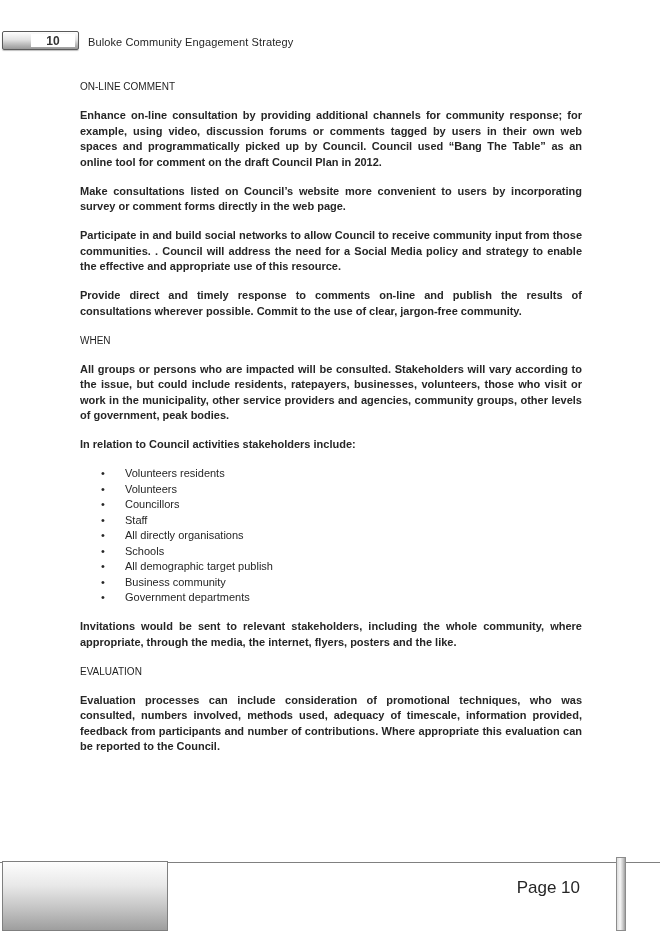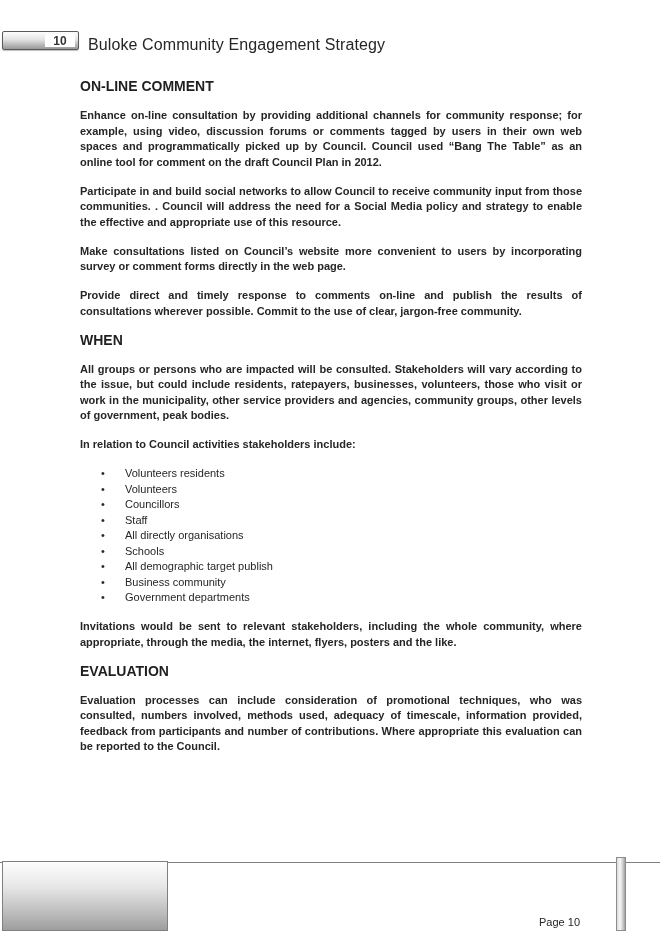--- a/index.html
+++ b/index.html
@@ -24,52 +24,52 @@
     width: 77px; height: 19px;
     border: 1px solid #5a5a5a;
     border-radius: 2px;
     background: linear-gradient(180deg, #fefefe 0%, #e3e3e3 45%, #b9b9b9 75%, #989898 100%);
     box-shadow: 0 1px 1px rgba(0,0,0,0.25);
     box-sizing: border-box;
   }
   .page-badge .badge-num-box {
     position: absolute;
     right: 3px; top: 2px; bottom: 2px;
-    width: 30px;
+    width: 44px;
     background: #ffffff;
     display: flex;
     align-items: flex-start;
     justify-content: center;
   }
   .page-badge .badge-num {
     font-size: 12px;
     font-weight: bold;
     color: #333333;
   }
   .doc-title {
     position: absolute;
     left: 88px; top: 36px;
-    font-size: 16px;
+    font-size: 11px;
     color: #262626;
     letter-spacing: 0.1px;
     white-space: nowrap;
   }
 
   
   .content {
     position: absolute;
     left: 80px;
     top: 79px;
     width: 502px;
     font-size: 11px;
     line-height: 15.5px;
   }
   .content h3 {
-    font-size: 14px;
-    font-weight: bold;
+    font-size: 10px;
+    font-weight: normal;
     margin: 0 0 13.5px 0;
     color: #1f1f1f;
   }
   .content p {
     margin: 0 0 13.5px 0;
     text-align: justify;
     font-weight: bold;
   }
   .content ul {
     list-style: none;
@@ -97,24 +97,23 @@
     position: absolute;
     left: 2px; top: 861px;
     width: 166px; height: 70px;
     border: 1px solid #7f7f7f;
     background: linear-gradient(180deg, #fdfdfd 0%, #e8e8e8 35%, #c2c2c2 70%, #9e9e9e 100%);
     box-sizing: border-box;
   }
   .footer-page {
     position: absolute;
     right: 80px; top: 878px;
-    font-size: 11px;
+    font-size: 17px;
     color: #262626;
     white-space: nowrap;
-    margin-top: 38px;
   }
   .footer-bar-right {
     position: absolute;
     left: 616px; top: 857px;
     width: 10px; height: 74px;
     border: 1px solid #8c8c8c;
     background: linear-gradient(90deg, #dcdcdc 0%, #f7f7f7 40%, #c9c9c9 75%, #9f9f9f 100%);
     box-sizing: border-box;
   }
 </style>
@@ -128,22 +127,22 @@
       <span class="badge-num">10</span>
     </div>
   </div>
   <div class="doc-title">Buloke Community Engagement Strategy</div>
 
   <div class="content">
 
     <h3>ON-LINE COMMENT</h3>
 
     <p>Enhance on-line consultation by providing additional channels for community response; for example, using video, discussion forums or comments tagged by users in their own web spaces and programmatically picked up by Council.  Council used “Bang The Table” as an online tool for comment on the draft Council Plan in 2012.</p>
+    <p>Make consultations listed on Council’s website more convenient to users by incorporating survey or comment forms directly in the web page.</p>
     <p>Participate in and build social networks to allow Council to receive community input from those communities. .  Council will address the need for a Social Media policy and  strategy to enable the effective and appropriate use of this resource.</p>
-    <p>Make consultations listed on Council’s website more convenient to users by incorporating survey or comment forms directly in the web page.</p>
     <p>Provide direct and timely response to comments on-line and publish the results of consultations wherever possible.  Commit to the use of clear, jargon-free community.</p>
 
     <h3>WHEN</h3>
 
 
 
     <p>All groups or persons who are impacted will be consulted. Stakeholders will vary according to the issue, but could include residents, ratepayers, businesses, volunteers, those who visit or work in the municipality, other service providers and agencies, community groups, other levels of government, peak bodies.</p>
     <p>In relation to Council activities stakeholders include:</p>
 
     <ul>

